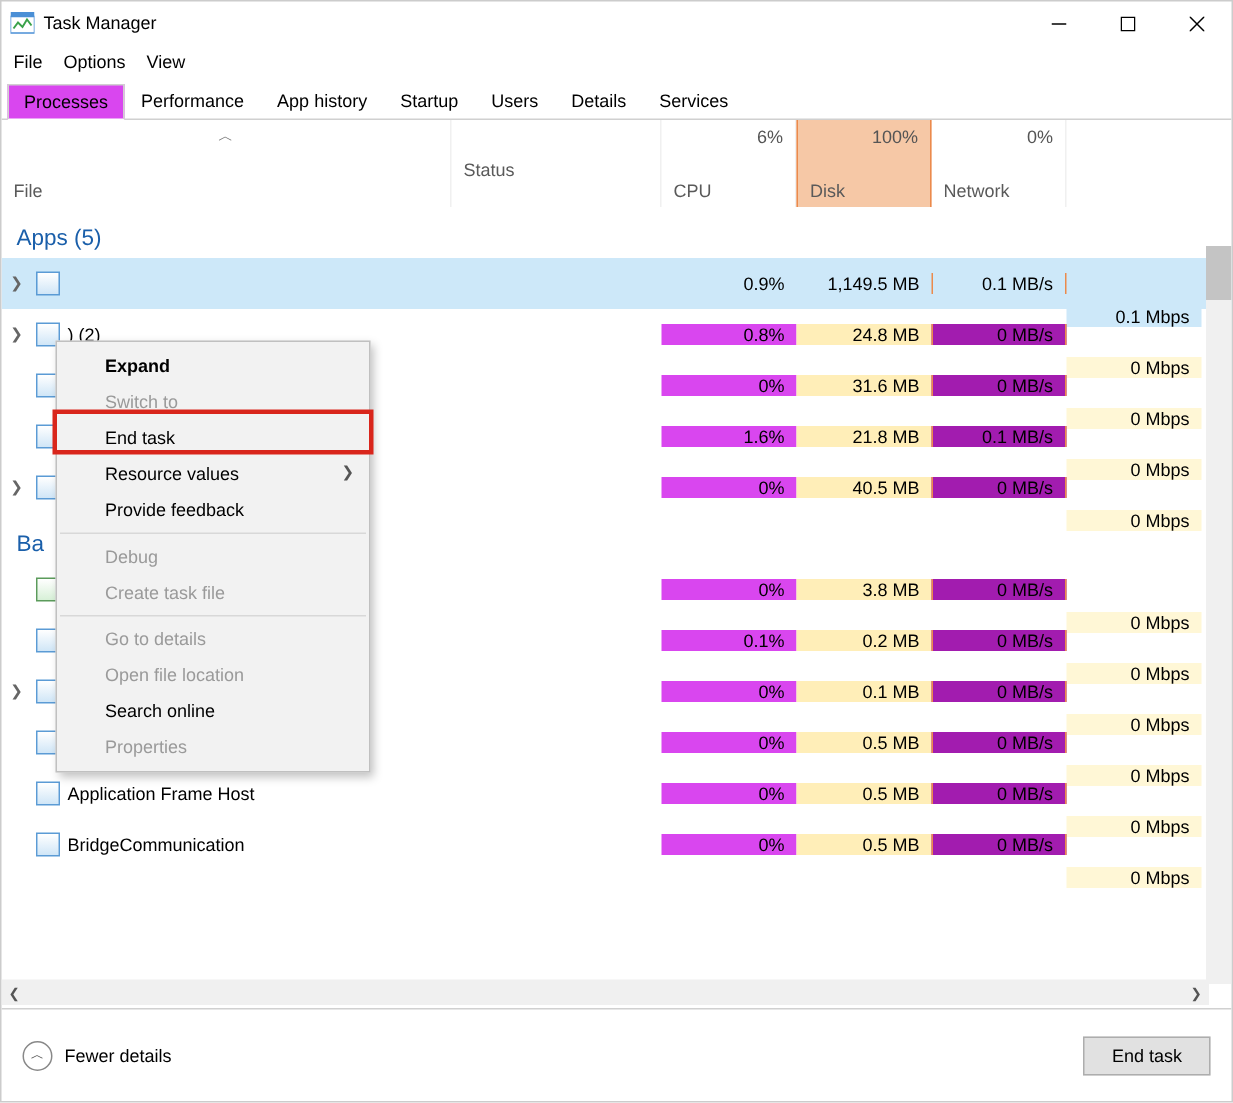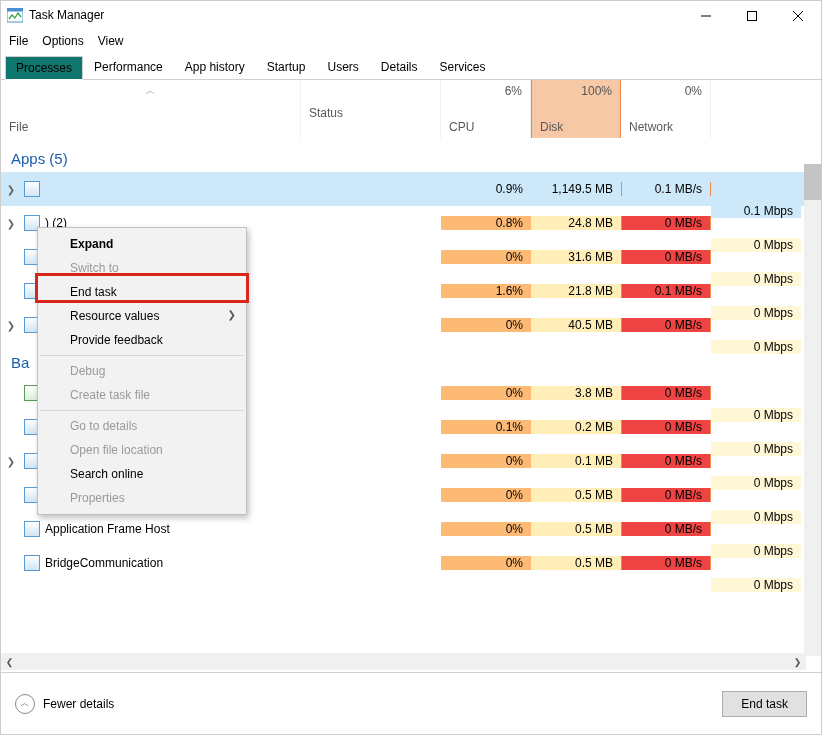--- a/index.html
+++ b/index.html
@@ -16,21 +16,21 @@
     .win-controls { display: flex; }
     .win-btn { width: 46px; height: 30px; display: flex; align-items: center; justify-content: center; cursor: pointer; }
 
     
     .menubar { height: 20px; display: flex; gap: 14px; padding: 0 8px; align-items: center; font-size: 12px; }
     .menubar span { cursor: default; }
 
     
     .tabs { display: flex; padding: 4px 4px 0 4px; border-bottom: 1px solid #d0d0d0; }
     .tab { padding: 4px 10px; border: 1px solid transparent; cursor:pointer; font-size:12px; }
-    .tab.active { border: 1px solid #d0d0d0; border-bottom-color: #fff; background:#0f766e; position:relative; top:1px;}
+    .tab.active { border: 1px solid #d0d0d0; border-bottom-color: #fff; background:#d946ef; position:relative; top:1px;}
     .colheader-cell { padding: 4px 8px; display:flex; flex-direction:column; justify-content:space-between; border-right: 1px solid #f0f0f0; }
     .colheader-cell .pct { text-align:right; font-size:12px; color:#555; }
     .colheader-cell .lbl { color:#5a5a5a; }
 
     .hdr-name { width:300px; }
     .hdr-status{ width:140px; }
     .hdr-cpu{ width:90px; }
     .hdr-memory{ width:90px; }
     .hdr-disk{ width:90px; background:#f6c8a6; border-left:1px solid #eb8a4c; border-right:1px solid #eb8a4c; }
     .hdr-network{ width:90px; }
@@ -41,23 +41,23 @@
     
     .process-list { position: relative; height: 565px; overflow: hidden; }
     .group-header { color:#1a5faa; font-size:15px; padding: 12px 10px 6px 10px; }
     .row { display:flex; height:34px; align-items:center; font-size:12px; }
     .row .c-expand { width:20px; text-align:center; color:#666; font-size:10px; }
     .row .c-icon { width:22px; display:flex; align-items:center; justify-content:center; }
     .row .c-name { width:258px; padding-left:2px; white-space:nowrap; overflow:hidden; text-overflow:ellipsis; }
     .row .c-status { width:140px; }
     .row .c-num { width:90px; text-align:right; padding-right:8px; }
 
-    .c-cpu   { background:#fdba74; }
+    .c-cpu   { background:#d946ef; }
     .c-mem   { background:#ffeeb8; }
-    .c-disk  { background:#ef4444; border-left:1px solid #eb8a4c; border-right:1px solid #eb8a4c; }
+    .c-disk  { background:#a21caf; border-left:1px solid #eb8a4c; border-right:1px solid #eb8a4c; }
     .c-net   { background:#fff7d6;margin-top:43px; }
 
     .row.selected { background:#cde8f9; }
     .row.selected .c-cpu, .row.selected .c-mem, .row.selected .c-disk, .row.selected .c-net { background:#cde8f9; }
     .row.selected .c-disk { border-left:1px solid #eb8a4c; border-right:1px solid #eb8a4c; }
 
     .spacer-row { display:flex; height:34px;flex-direction:column; }
     .spacer-row .c-left { width: 440px; }
     .spacer-row .c-num { width:90px; }
     .spacer-row .c-cpu   { background:#fffbea; }

